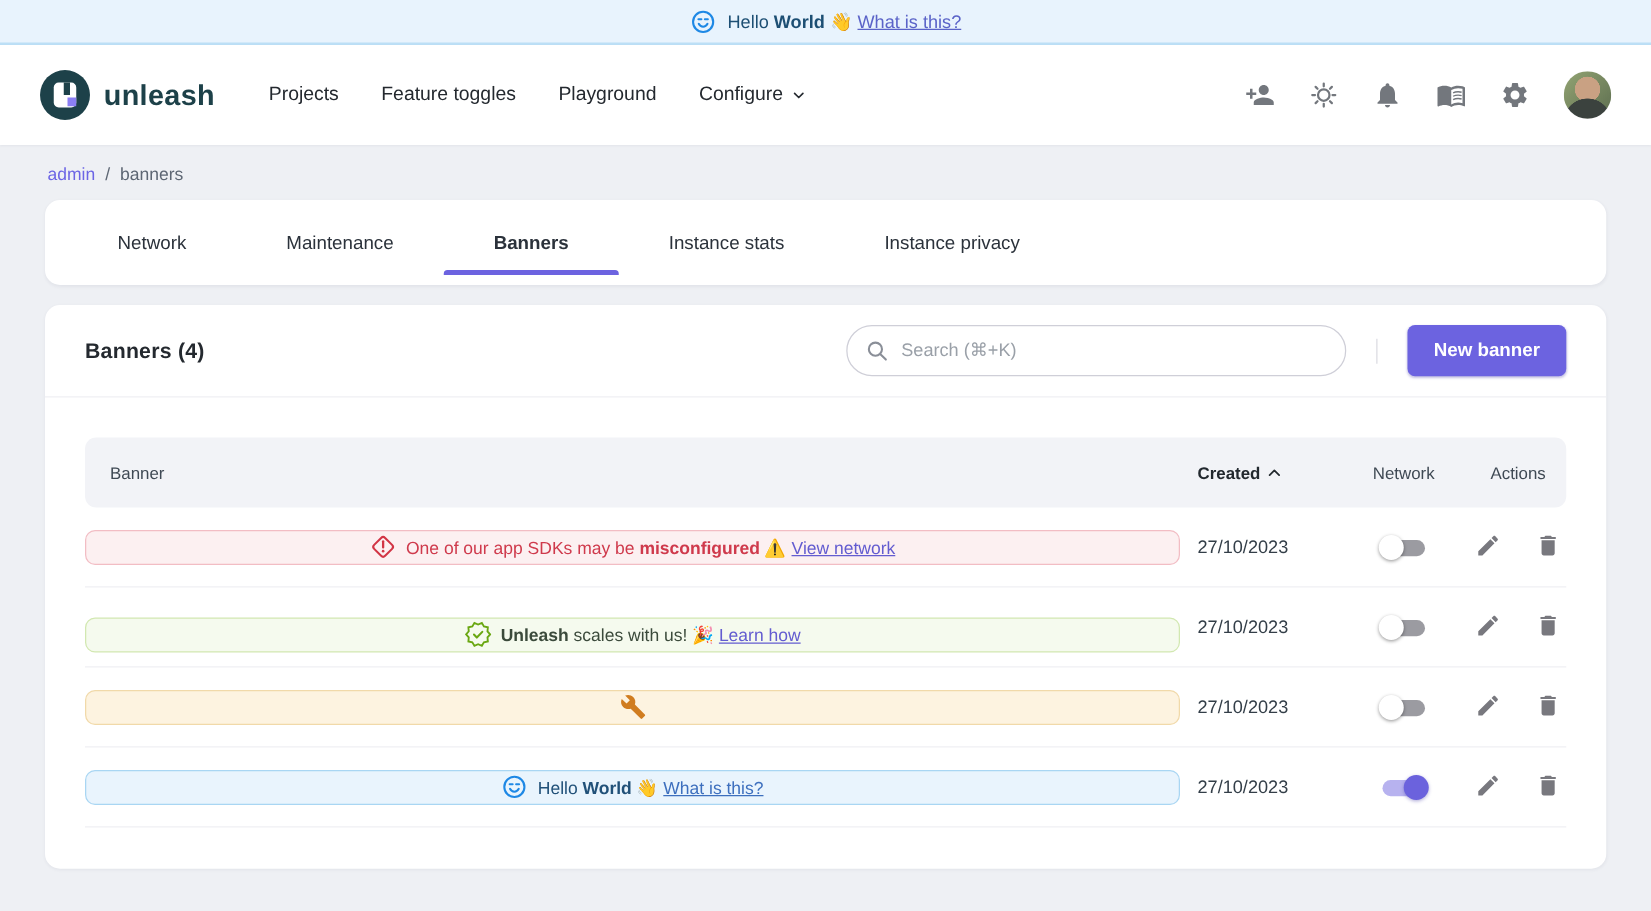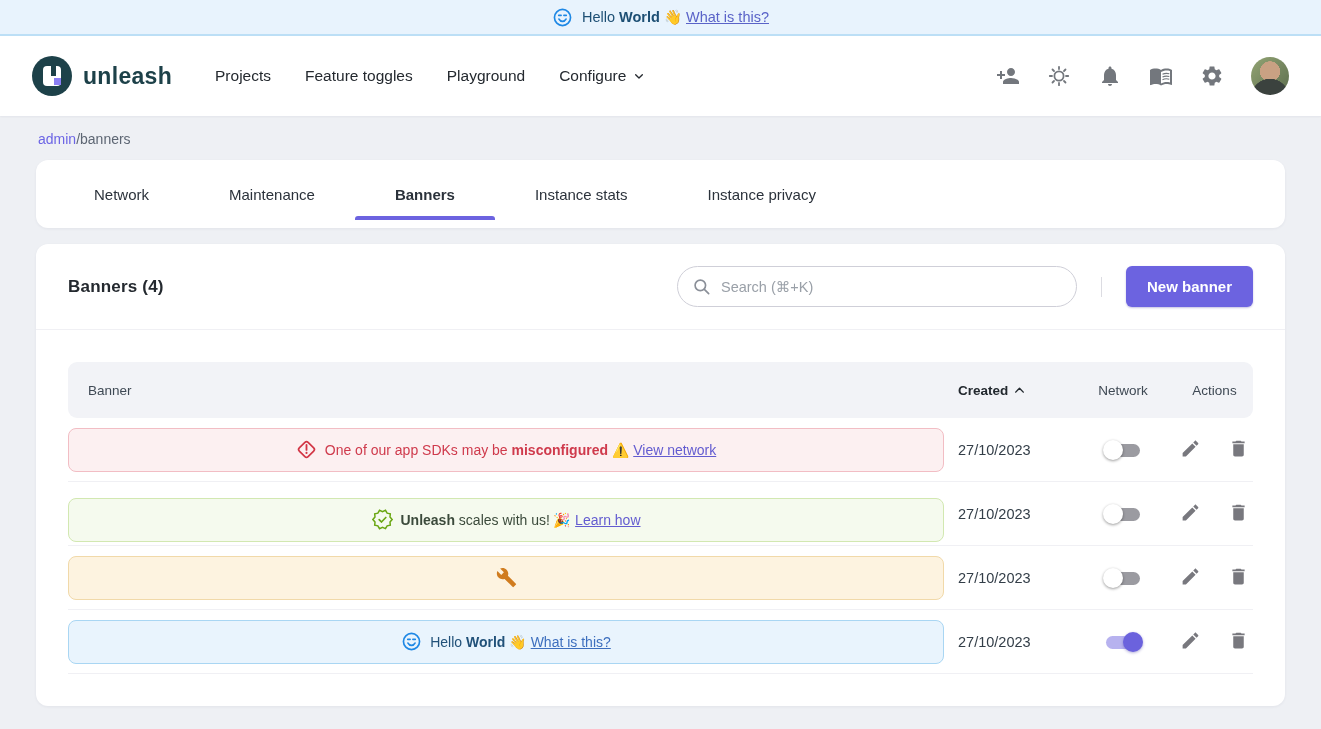--- a/index.html
+++ b/index.html
@@ -37,39 +37,39 @@
   .hicon { color:#73777d; display:flex; cursor:pointer; background:none; border:none; }
   .avatar {
     width:38px; height:38px; border-radius:50%; cursor:pointer; border:none;
     background:
       radial-gradient(circle at 50% 108%, #3b423e 0 42%, rgba(0,0,0,0) 43%),
       radial-gradient(circle at 50% 38%, #c9a183 0 33%, rgba(0,0,0,0) 34%),
       linear-gradient(135deg, #93a473, #5c6d4f);
   }
 
   
-  .breadcrumb { padding:15px 38px 13px; font-size:14px; color:#5d6673; display:flex; }
+  .breadcrumb { padding:15px 38px 13px; font-size:14px; color:#5d6673; display:flex; gap:8px; }
   .breadcrumb a { color:#6c65e5; text-decoration:none; }
 
   
   .tabs-card {
     margin:0 36px; background:#fff; border-radius:12px; height:68px;
     display:flex; align-items:center; padding:0 18px;
     box-shadow:0 1px 3px rgba(30,30,60,.06);
   }
   .tab { position:relative; height:52px; padding:0 40px; display:flex; align-items:center;
          font-size:15px; color:#2b323b; cursor:pointer; }
   .tab.active { font-weight:bold; }
   .tab.active::after { content:""; position:absolute; left:0; right:0; bottom:0; height:4px;
          background:#6c63e0; border-radius:3px 3px 0 0; }
 
   
   .main-card { margin:16px 36px 0; background:#fff; border-radius:12px;
          box-shadow:0 1px 3px rgba(30,30,60,.06); min-height:451px; }
-  .card-header { display:flex; align-items:center; height:86px; padding:0 32px;
+  .card-header { display:flex; align-items:center; height:74px; padding:0 32px;
          border-bottom:1px solid #f0f0f4; }
   .page-title { font-size:17px; font-weight:bold; color:#24292f; letter-spacing:.2px; }
   .toolbar { margin-left:auto; display:flex; align-items:center;justify-content:flex-end; }
   .search-box { width:400px; height:41px; border:1px solid #cfcfd8; border-radius:21px;
          display:flex; align-items:center; padding:0 14px; gap:9px; background:#fff; }
   .search-box .icon { color:#8a8f98; display:flex; }
   .search-box input { border:none; outline:none; flex:1; font-size:14.5px; color:#3a424c;
          font-family:inherit; background:transparent; }
   .search-box input::placeholder { color:#9aa0a8; }
   .toolbar-divider { width:1px; height:20px; background:#dcdce2; margin:0 24px; }
@@ -85,21 +85,21 @@
   .th-created { display:flex; align-items:center; gap:5px; font-weight:bold; color:#22282e; cursor:pointer; }
   .th-created .icon { display:flex; color:#22282e; }
   .th-center { text-align:center; }
   .row { height:64px; border-bottom:1px solid #f0f0f4; }
   .created-cell { font-size:14.5px; color:#333e48; }
   .enabled-cell { display:flex; justify-content:center; }
   .actions-cell { display:flex; justify-content:center; gap:27px; }
   .action-btn { background:none; border:none; color:#78787e; cursor:pointer; display:flex; padding:0; }
 
   
-  .pill { width:876px; height:44px; border-radius:8px; border:1px solid;
+  .pill { width:876px; height:28px; border-radius:8px; border:1px solid;
           display:flex; align-items:center; justify-content:center; gap:8px; font-size:14px; }
   .pill .icon { display:flex; }
   .pill a { color:#635cd0; }
   .pill-error   { background:#fcf0f1; border-color:#f2bdc4; color:#cf3a4c; }
   .pill-error   .icon { color:#d23545; }
   .pill-success { background:#f5faee; border-color:#d2e8b1; color:#3b4a3b;margin-top:12px; }
   .pill-success .icon { color:#6aa712; }
   .pill-warning { background:#fdf3e0; border-color:#f1d9a9; color:#b5701f; }
   .pill-warning .icon { color:#d07c1f; }
   .pill-info    { background:#e9f4fd; border-color:#a9d6f3; color:#215179; }

